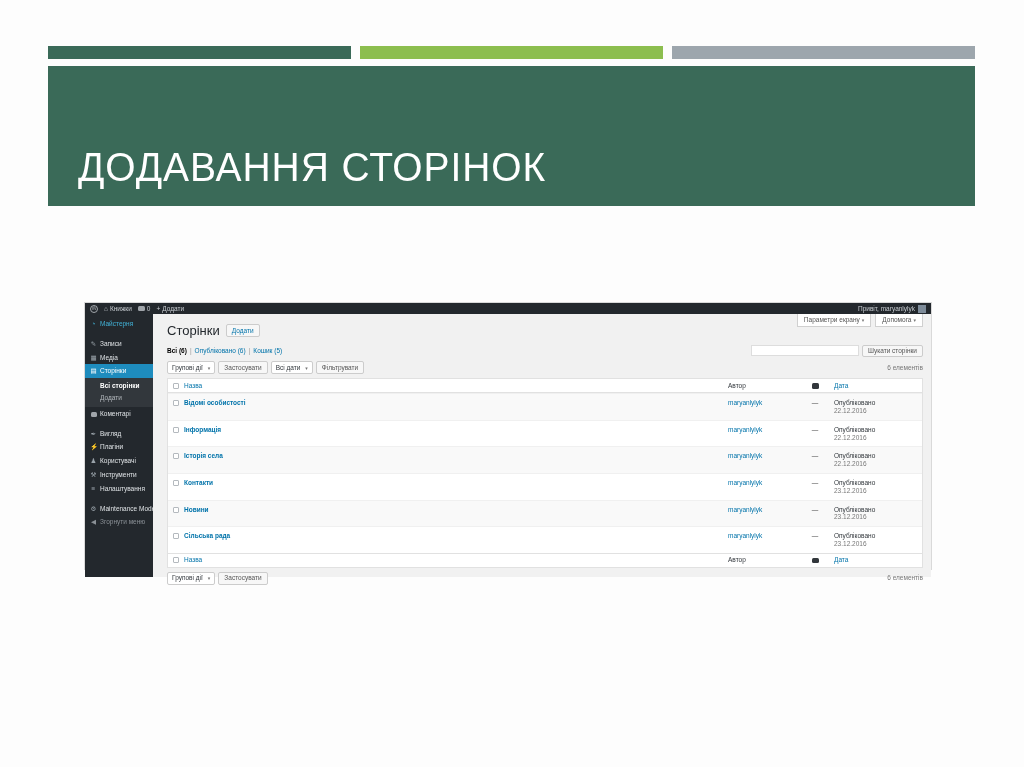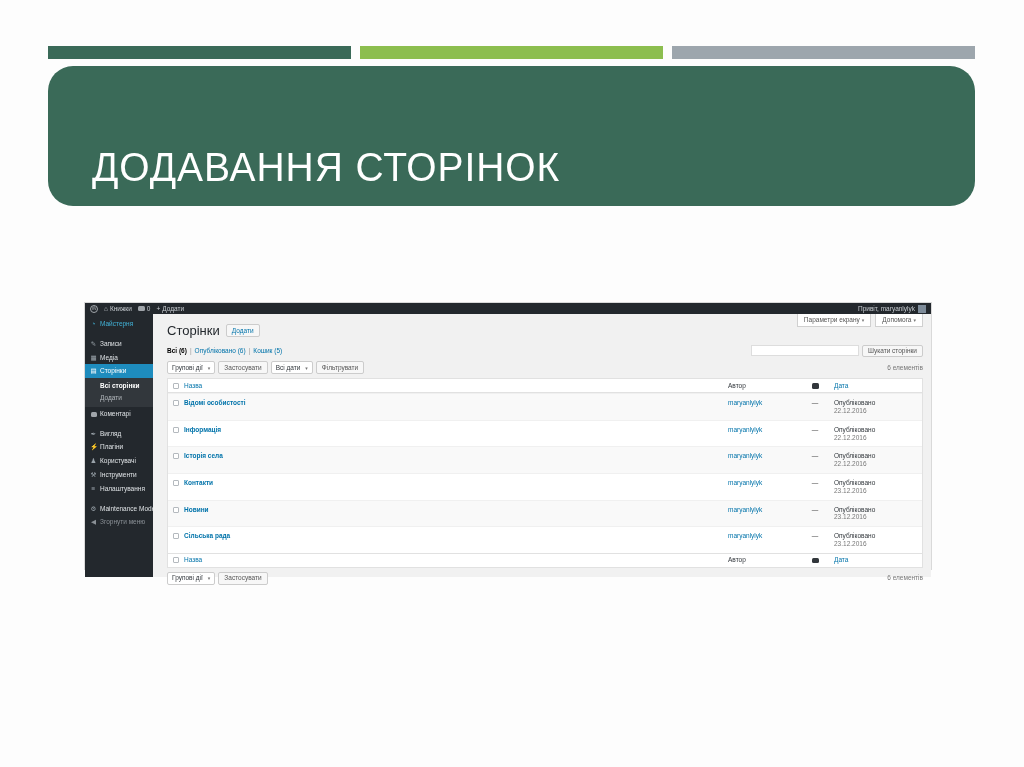--- a/index.html
+++ b/index.html
@@ -18,22 +18,21 @@
   }
   .top-bars .seg { flex:1; height:100%; }
   .seg-dark  { background:#3a6a58; }
   .seg-light { background:#8cbe4f; }
   .seg-gray  { background:#9da6ad; }
 
   .title-block {
     position:absolute; left:48px; top:66px; width:927px; height:140px;
     background:#3a6a58;
     display:flex; align-items:flex-end;
-    padding:0 0 18px 44px;
-    border-radius:25px;
+    padding:0 0 18px 30px;
   }
   .slide-title {
     color:#ffffff; font-size:41px; font-weight:400; letter-spacing:1px;
     line-height:1; transform:scaleX(0.95); transform-origin:left bottom;
     white-space:nowrap;
   }
 
   
   .shot {
     position:absolute; left:84px; top:302px; width:848px; height:268px;

